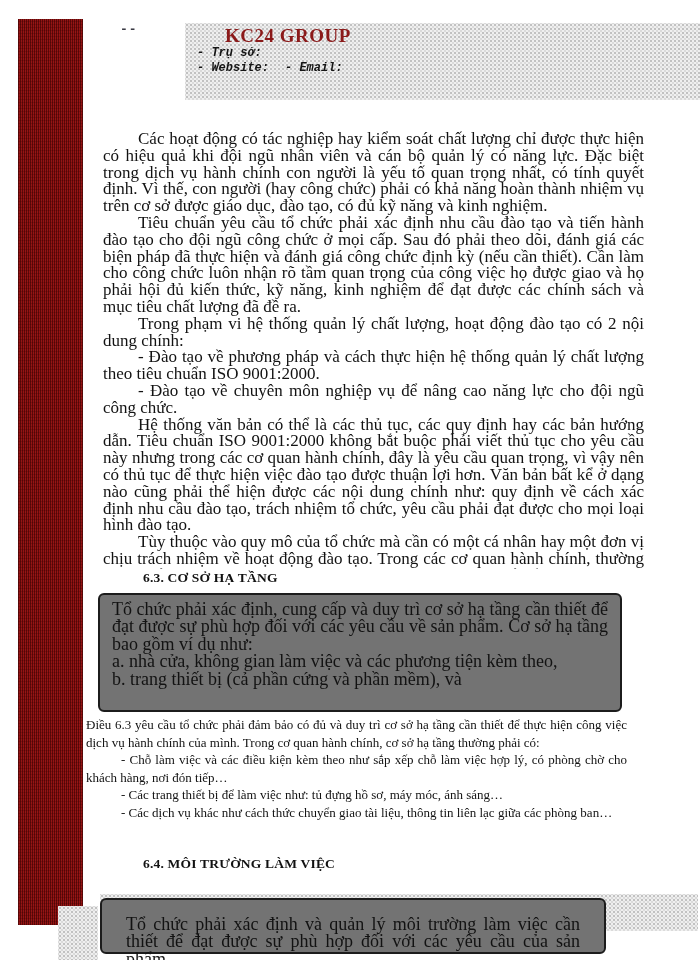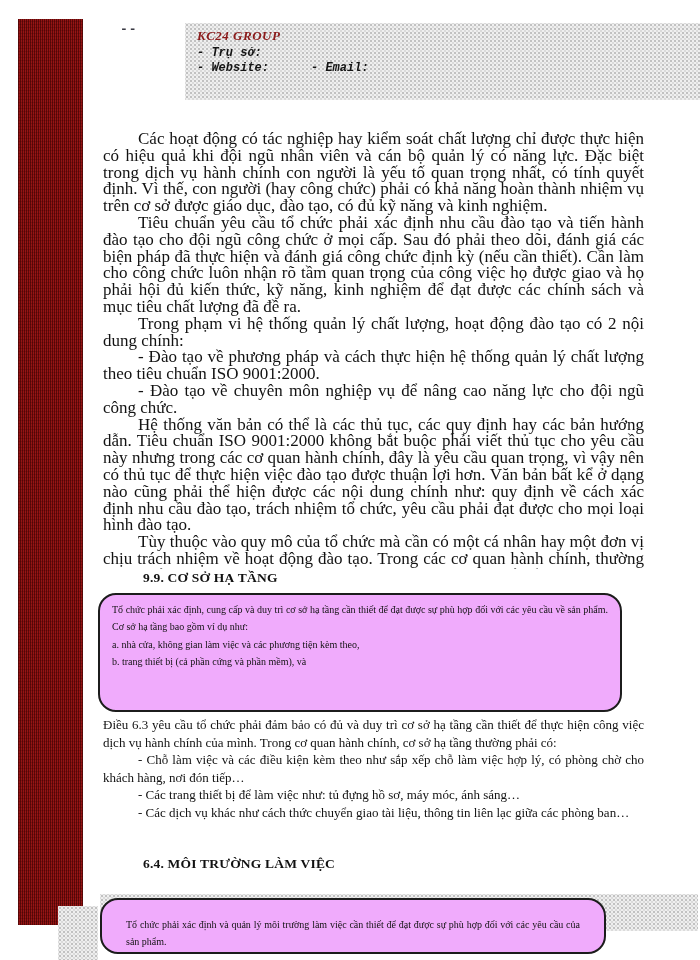--- a/index.html
+++ b/index.html
@@ -28,53 +28,53 @@
   .dashes{
     position:absolute;left:120px;top:22px;
     font:bold 13px "Liberation Mono","DejaVu Sans Mono",monospace;
     color:#3a3a44;letter-spacing:1px;
   }
   .header-box{
     position:absolute;left:185px;top:23px;width:515px;height:77px;
     box-sizing:border-box;padding:3px 0 0 12px;
   }
   .brand-name{
-    font-size:13px;font-weight:bold;font-style:italic;color:#8b1a1a;
-    letter-spacing:0.5px;line-height:20px;
+    font-size:19px;font-weight:bold;color:#8b1a1a;
+    letter-spacing:0.5px;line-height:20px;margin-left:28px;
   }
   .header-line{
     font-size:12px;font-weight:bold;font-style:italic;color:#141414;line-height:15px;font-family:Liberation Mono, monospace;
   }
   .header-line .second{margin-left:46px;}
-  .header-line .second-narrow{margin-left:42px;border-radius:6px;}
+  .header-line .second-narrow{margin-left:16px;border-radius:6px;}
 
   .flow1{
     position:absolute;left:103px;top:131px;width:541px;height:438px;overflow:hidden;
     font-size:17px;line-height:16.8px;text-align:justify;
   }
   .flow1 p{margin:0;text-indent:35px;}
 
   .section-heading{
     position:absolute;left:143px;font-size:13.5px;font-weight:bold;letter-spacing:0.2px;
   }
   .h63{top:570px;}
   .h64{top:856px;}
 
   .quote-box{
-    position:absolute;border:2px solid #1c1c1c;border-radius:18px;background:#f0abfc;
-    box-sizing:border-box;font-size:10px;line-height:17.4px;
+    position:absolute;border:2px solid #1c1c1c;border-radius:6px;background:#737373;
+    box-sizing:border-box;font-size:18px;line-height:17.4px;
   }
   .box1{left:98px;top:593px;width:524px;height:119px;padding:6px 12px 0 12px;}
   .box1 .intro{margin:0;text-align:justify;}
   .box1 .item{margin:0;}
   .box2{left:100px;top:898px;width:506px;height:56px;padding:4px 12px 0 12px;}
   .box2 .intro{margin:12px;text-align:justify;}
 
   .flow2{
-    position:absolute;left:103px;top:716px;width:541px;height:132px;overflow:hidden;
+    position:absolute;left:86px;top:716px;width:541px;height:132px;overflow:hidden;
     font-size:13px;line-height:17.6px;text-align:justify;
   }
   .flow2 p{margin:0;text-indent:35px;}
   .flow2 p.noindent{text-indent:0;}
 
   .strip64{position:absolute;left:100px;top:894px;width:598px;height:37px;}
   .patch-bl{position:absolute;left:58px;top:906px;width:40px;height:54px;}
 </style>
 </head>
 <body>
@@ -96,21 +96,21 @@
 <div class="flow1">
   <p>Các hoạt động có tác nghiệp hay kiểm soát chất lượng chỉ được thực hiện có hiệu quả khi đội ngũ nhân viên và cán bộ quản lý có năng lực. Đặc biệt trong dịch vụ hành chính con người là yếu tố quan trọng nhất, có tính quyết định. Vì thế, con người (hay công chức) phải có khả năng hoàn thành nhiệm vụ trên cơ sở được giáo dục, đào tạo, có đủ kỹ năng và kinh nghiệm.</p>
   <p>Tiêu chuẩn yêu cầu tổ chức phải xác định nhu cầu đào tạo và tiến hành đào tạo cho đội ngũ công chức ở mọi cấp. Sau đó phải theo dõi, đánh giá các biện pháp đã thực hiện và đánh giá công chức định kỳ (nếu cần thiết). Cần làm cho công chức luôn nhận rõ tầm quan trọng của công việc họ được giao và họ phải hội đủ kiến thức, kỹ năng, kinh nghiệm  để đạt được các chính sách và mục tiêu chất lượng đã đề ra.</p>
   <p>Trong phạm vi hệ thống quản lý chất lượng, hoạt động đào tạo có 2 nội dung chính:</p>
   <p>- Đào tạo về phương pháp và cách thực hiện hệ thống quản lý chất lượng theo tiêu chuẩn ISO 9001:2000.</p>
   <p>- Đào tạo về chuyên môn nghiệp  vụ để nâng cao năng lực cho đội ngũ công chức.</p>
   <p>Hệ thống văn bản có thể là các thủ tục, các quy định hay các bản hướng dẫn. Tiêu chuẩn ISO 9001:2000 không bắt buộc phải viết thủ tục cho yêu cầu này nhưng trong các cơ quan hành chính, đây là yêu cầu quan trọng, vì vậy nên có thủ tục để thực hiện việc đào tạo được thuận lợi hơn. Văn bản bất kể ở dạng nào cũng phải thể hiện được các nội dung chính như: quy định về cách xác định nhu cầu đào tạo, trách nhiệm tổ chức, yêu cầu phải đạt được cho mọi loại hình đào tạo.</p>
   <p>Tùy thuộc vào quy mô của tổ chức mà cần có một cá nhân hay một đơn vị chịu trách nhiệm về hoạt động đào tạo. Trong các cơ quan hành chính, thường phòng tổ chức đảm đương nhiệm vụ này. Việc đào tạo có thể tiến hành theo các khóa học nhưng cũng có thể chỉ là kèm cặp tại chỗ cho người mới vào làm việc. Tuy nhiên, việc tiến hành đào tạo theo cách nào cũng phải lưu trữ tại bộ phận đào tạo (phòng tổ chức), các phòng ban có thể sử dụng bản sao nếu thấy cần thiết.</p>
 </div>
 
-<div class="section-heading h63">9.9. CƠ SỞ HẠ TẦNG</div>
+<div class="section-heading h63">6.3. CƠ SỞ HẠ TẦNG</div>
 
 <div class="quote-box box1">
   <p class="intro">Tổ chức phải xác định, cung cấp và duy trì cơ sở hạ tầng cần thiết  để đạt được sự phù hợp đối với các yêu cầu về sản phẩm.  Cơ sở hạ tầng bao gồm ví dụ như:</p>
   <p class="item">a. nhà cửa, không gian làm việc và các phương tiện kèm theo,</p>
   <p class="item">b. trang thiết bị (cả phần cứng và phần mềm), và</p>
 </div>
 
 <div class="flow2">
   <p class="noindent">Điều 6.3 yêu cầu tổ chức phải đảm bảo có đủ và duy trì cơ sở hạ tầng cần thiết để thực hiện công việc dịch vụ hành chính của mình. Trong cơ quan hành chính, cơ sở hạ tầng thường phải có:</p>
   <p>- Chỗ làm việc và các điều kiện kèm theo như sắp xếp chỗ làm việc hợp lý, có phòng chờ cho khách hàng, nơi đón tiếp…</p>

